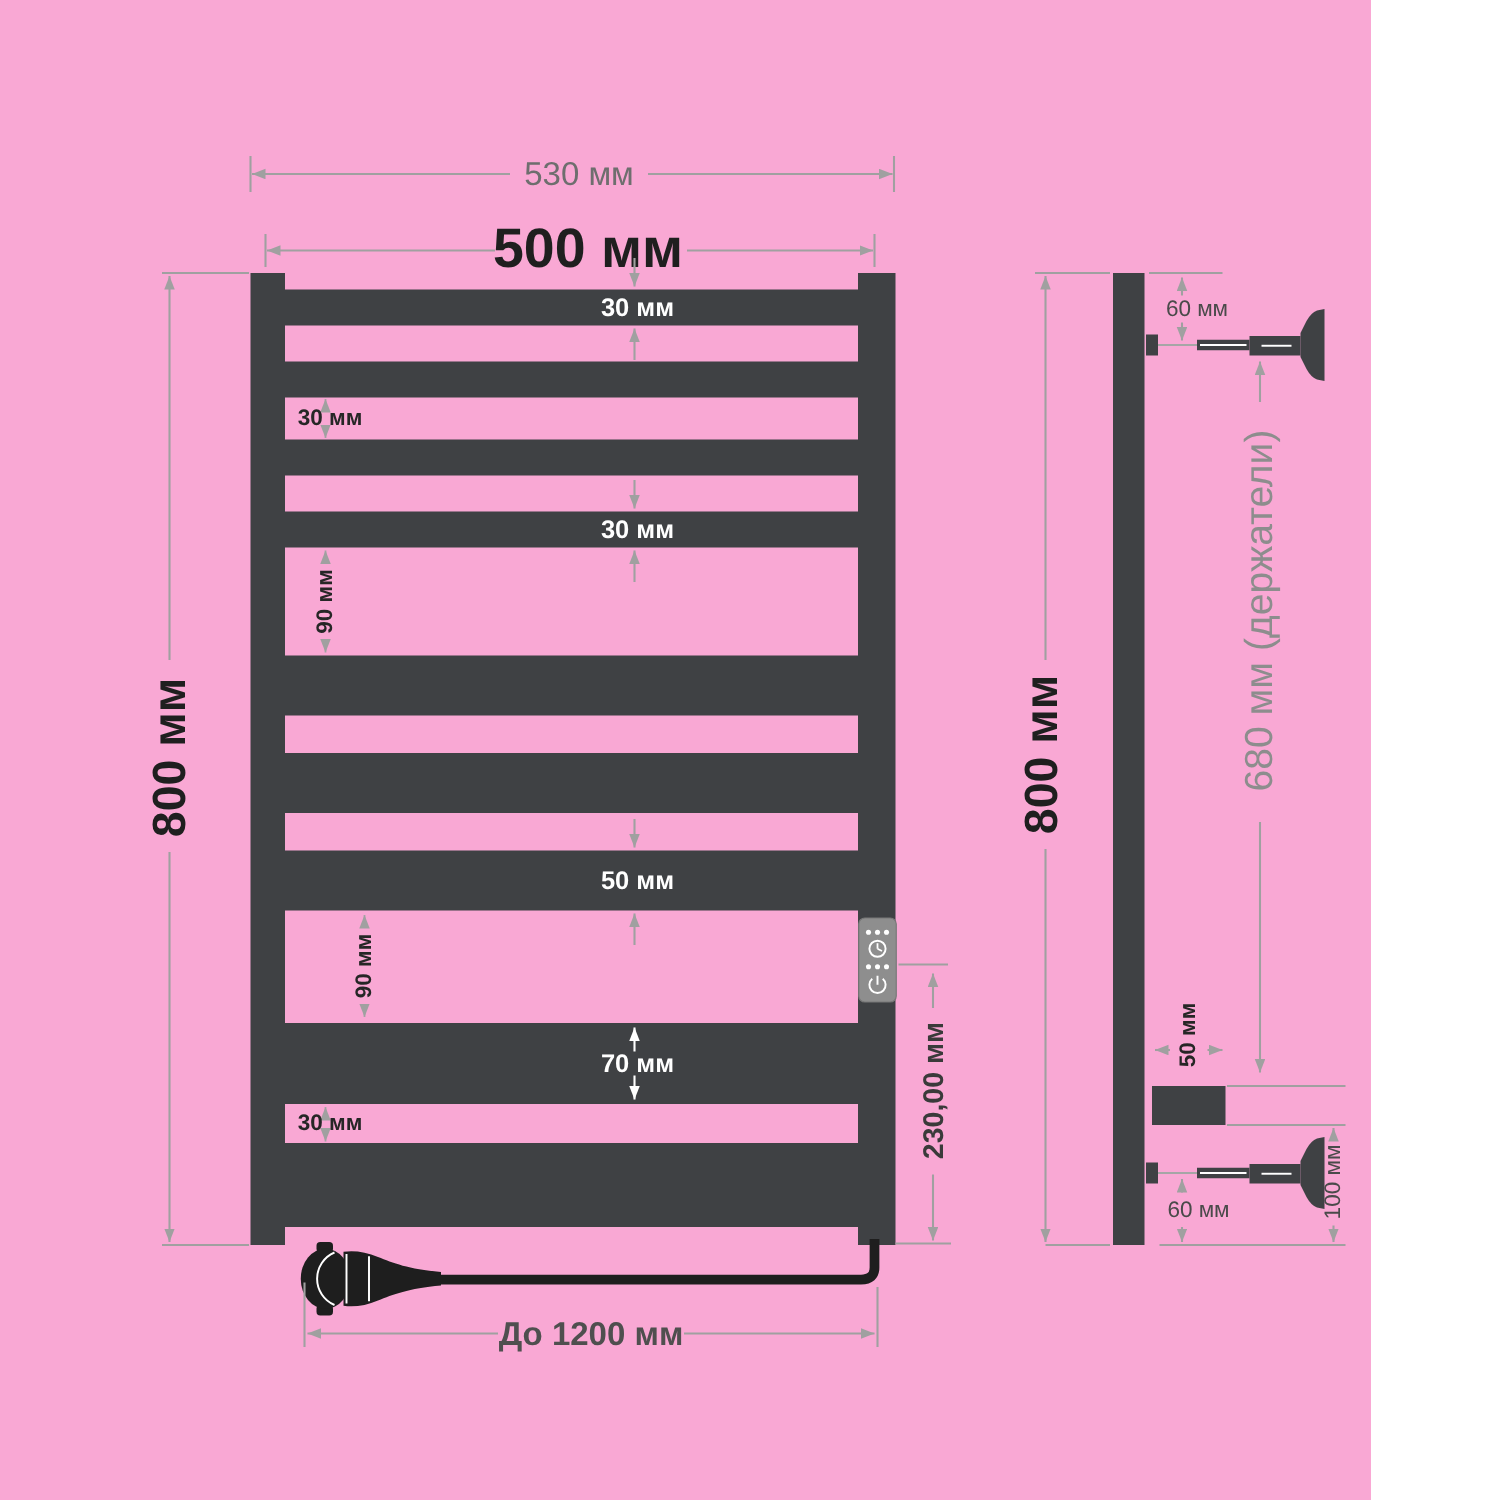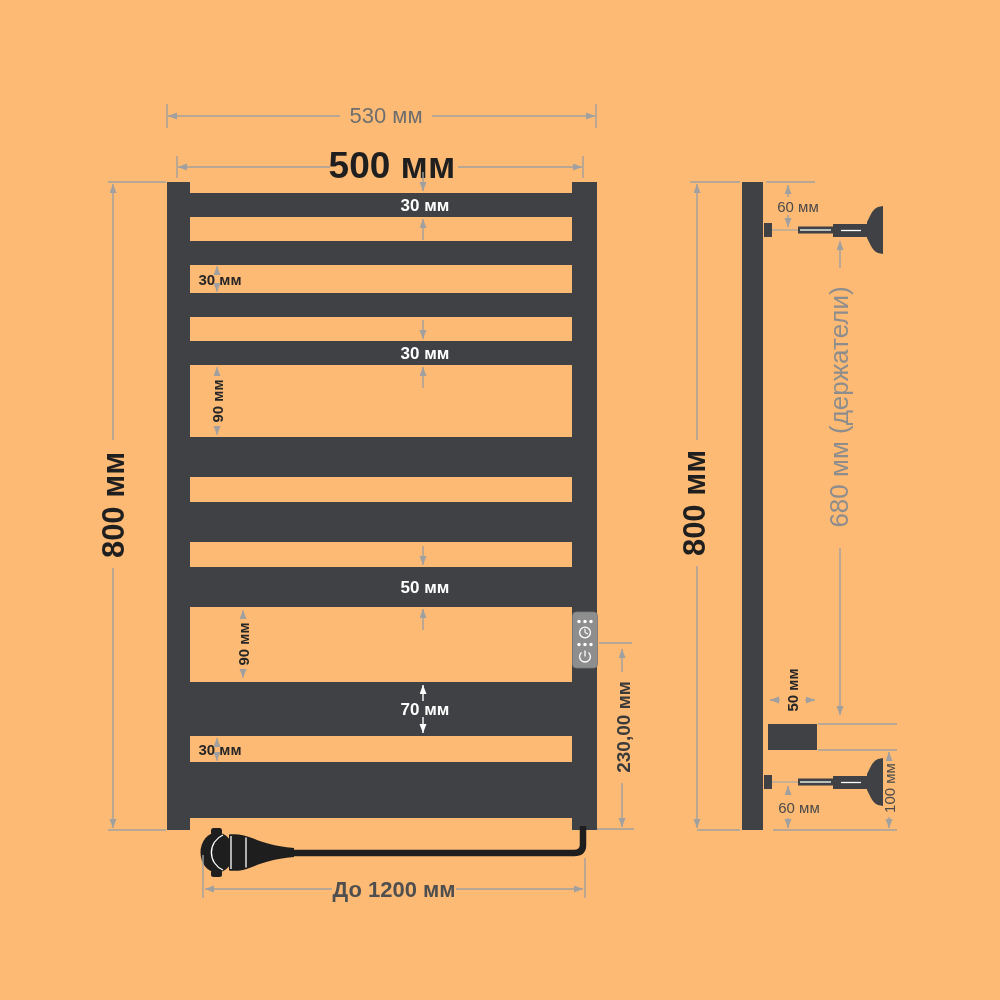--- a/index.html
+++ b/index.html
@@ -1,16 +1,16 @@
 <!DOCTYPE html>
 <html><head>
 <meta charset="utf-8">
 <style>
   html,body{margin:0;padding:0;background:#ffffff;}
-  .stage{width:1000px;height:1000px;background:#fdba74;position:relative;font-family:"Liberation Sans",sans-serif;}
+  .stage{width:914px;height:1000px;background:#f9a8d4;position:relative;font-family:"Liberation Sans",sans-serif;}
   svg{display:block;}
   svg text{font-family:"Liberation Sans","DejaVu Sans",sans-serif;}
   .t-big   {font-size:37px;font-weight:bold;fill:#1f1f1f;}
   .t-800   {font-size:31px;font-weight:bold;fill:#1f1f1f;}
   .t-530   {font-size:22px;font-weight:normal;fill:#6e6e6e;}
   .t-bar   {font-size:17px;font-weight:bold;fill:#ffffff;}
   .t-small {font-size:15px;font-weight:bold;fill:#262626;}
   .t-side  {font-size:15px;font-weight:normal;fill:#4a4a4a;}
   .t-680   {font-size:26px;font-weight:normal;fill:#8d8d8d;}
   .t-230   {font-size:19px;font-weight:bold;fill:#3a3a3a;}

